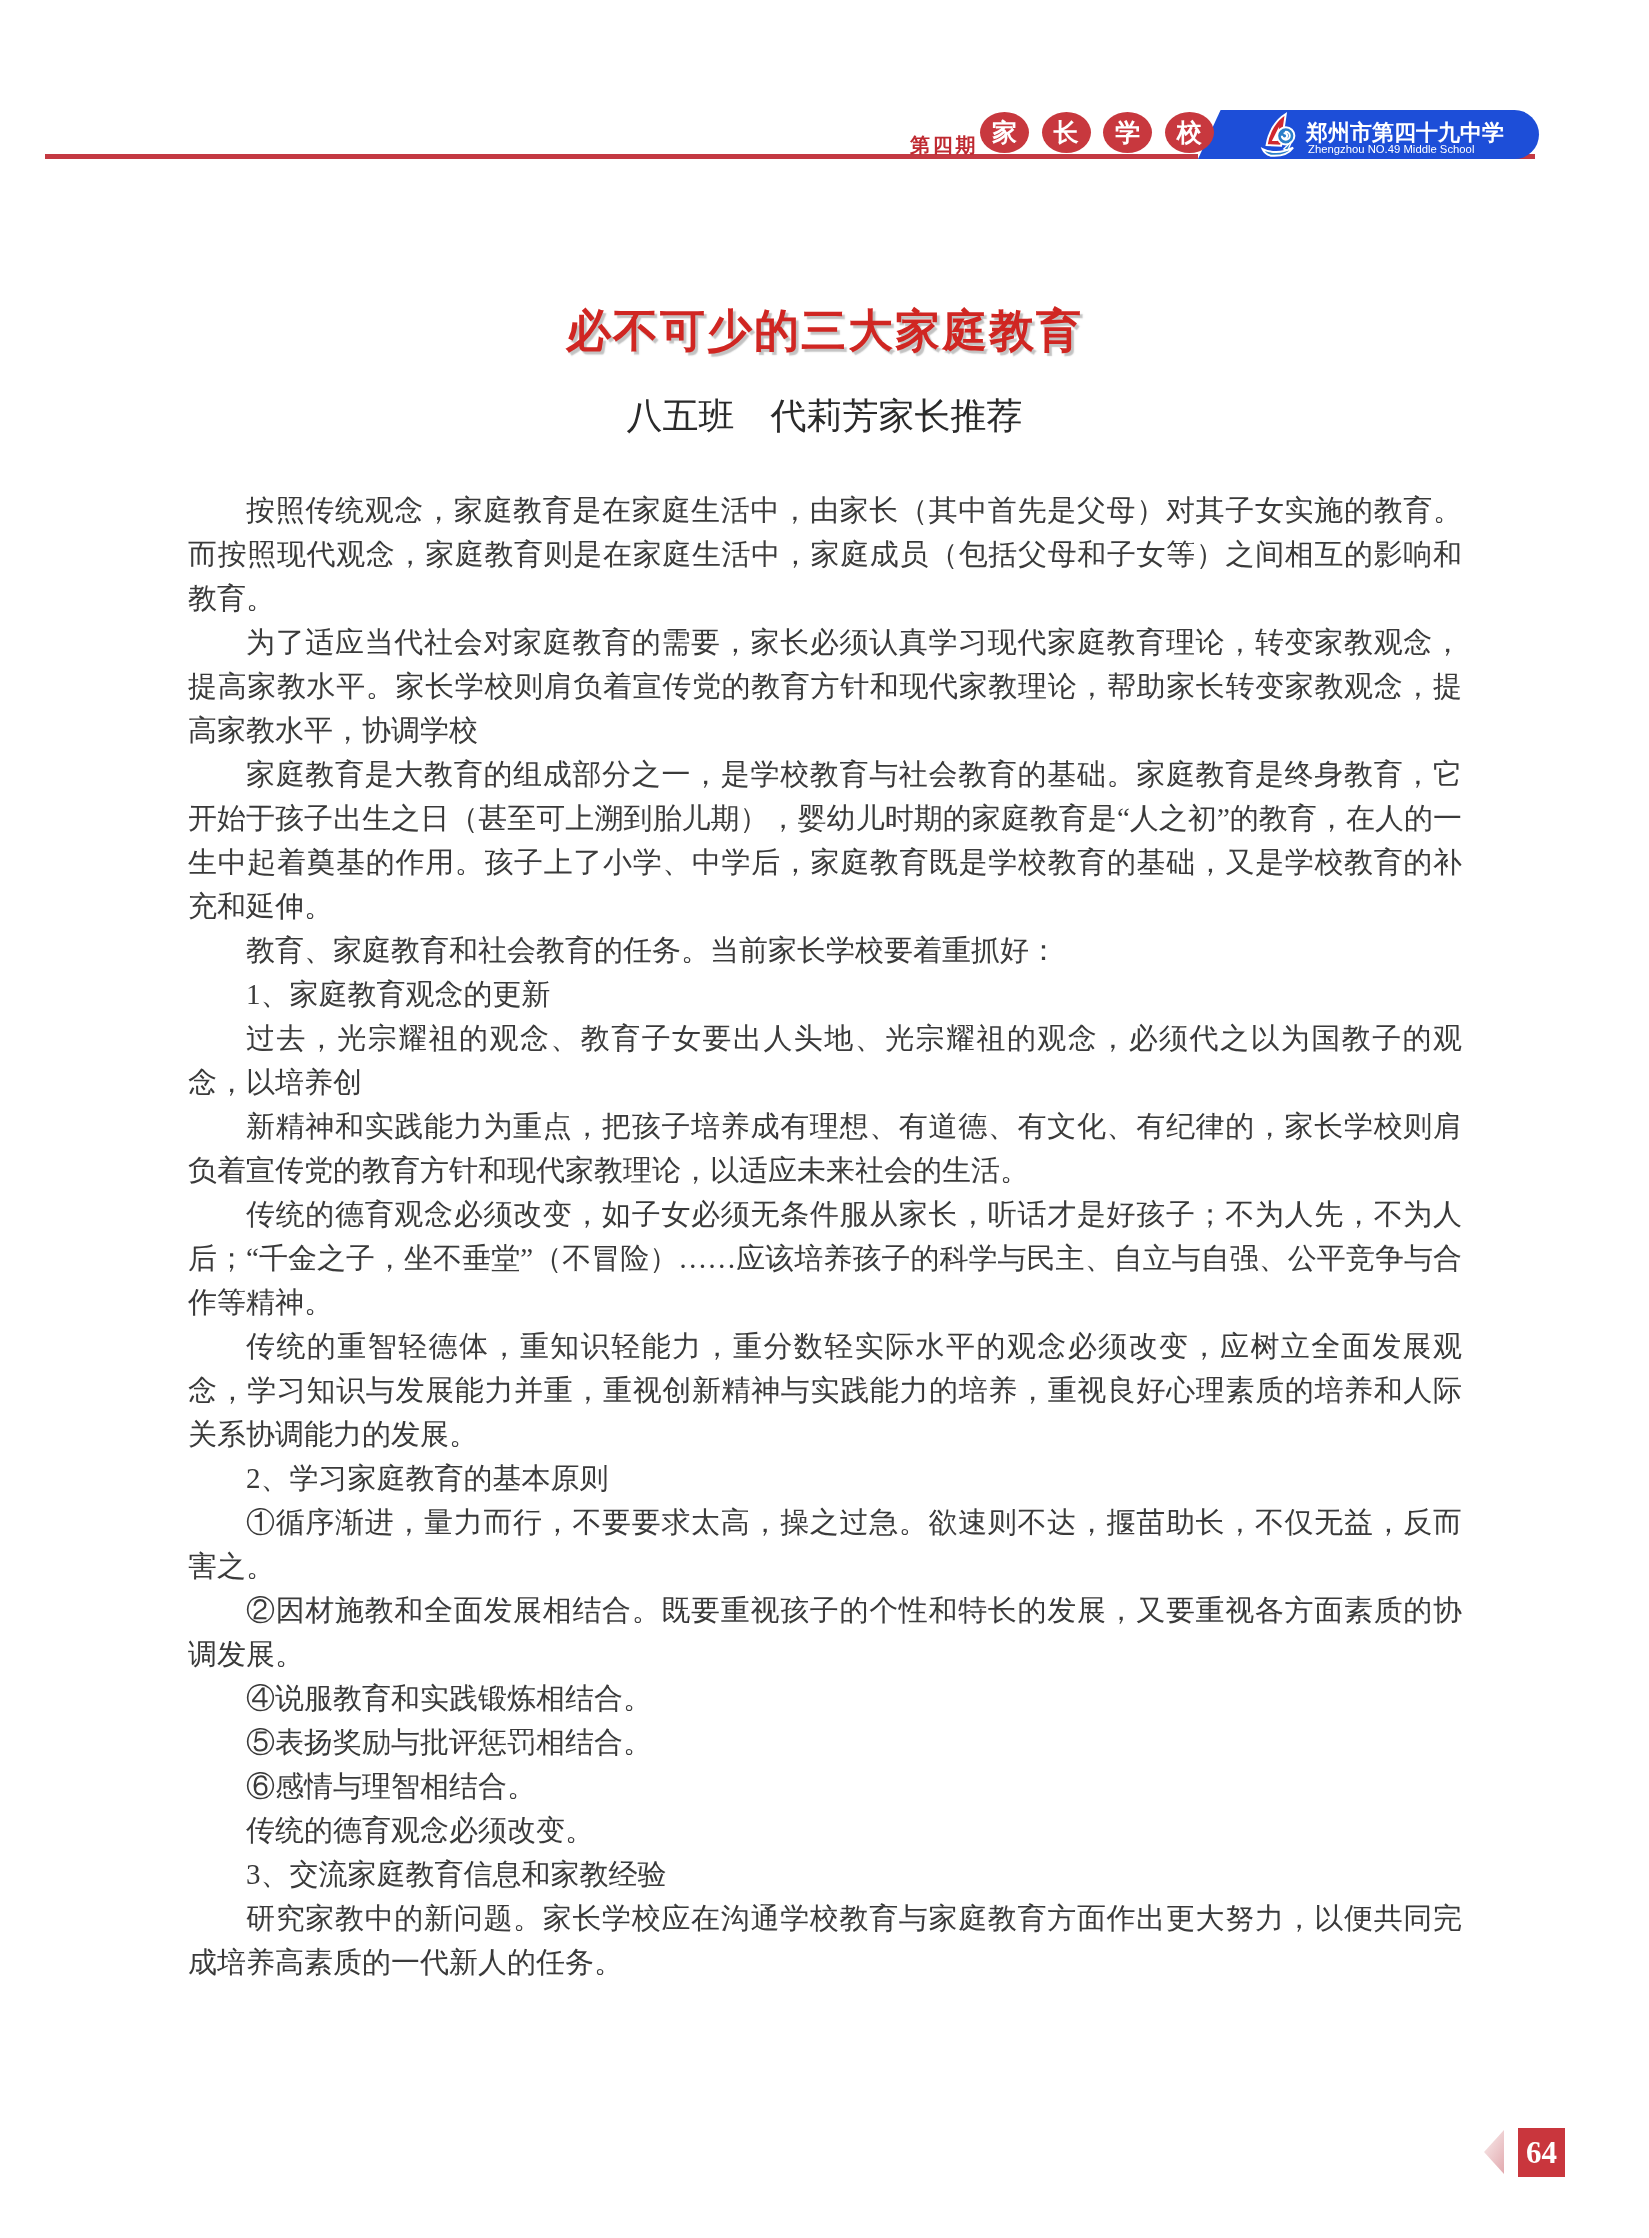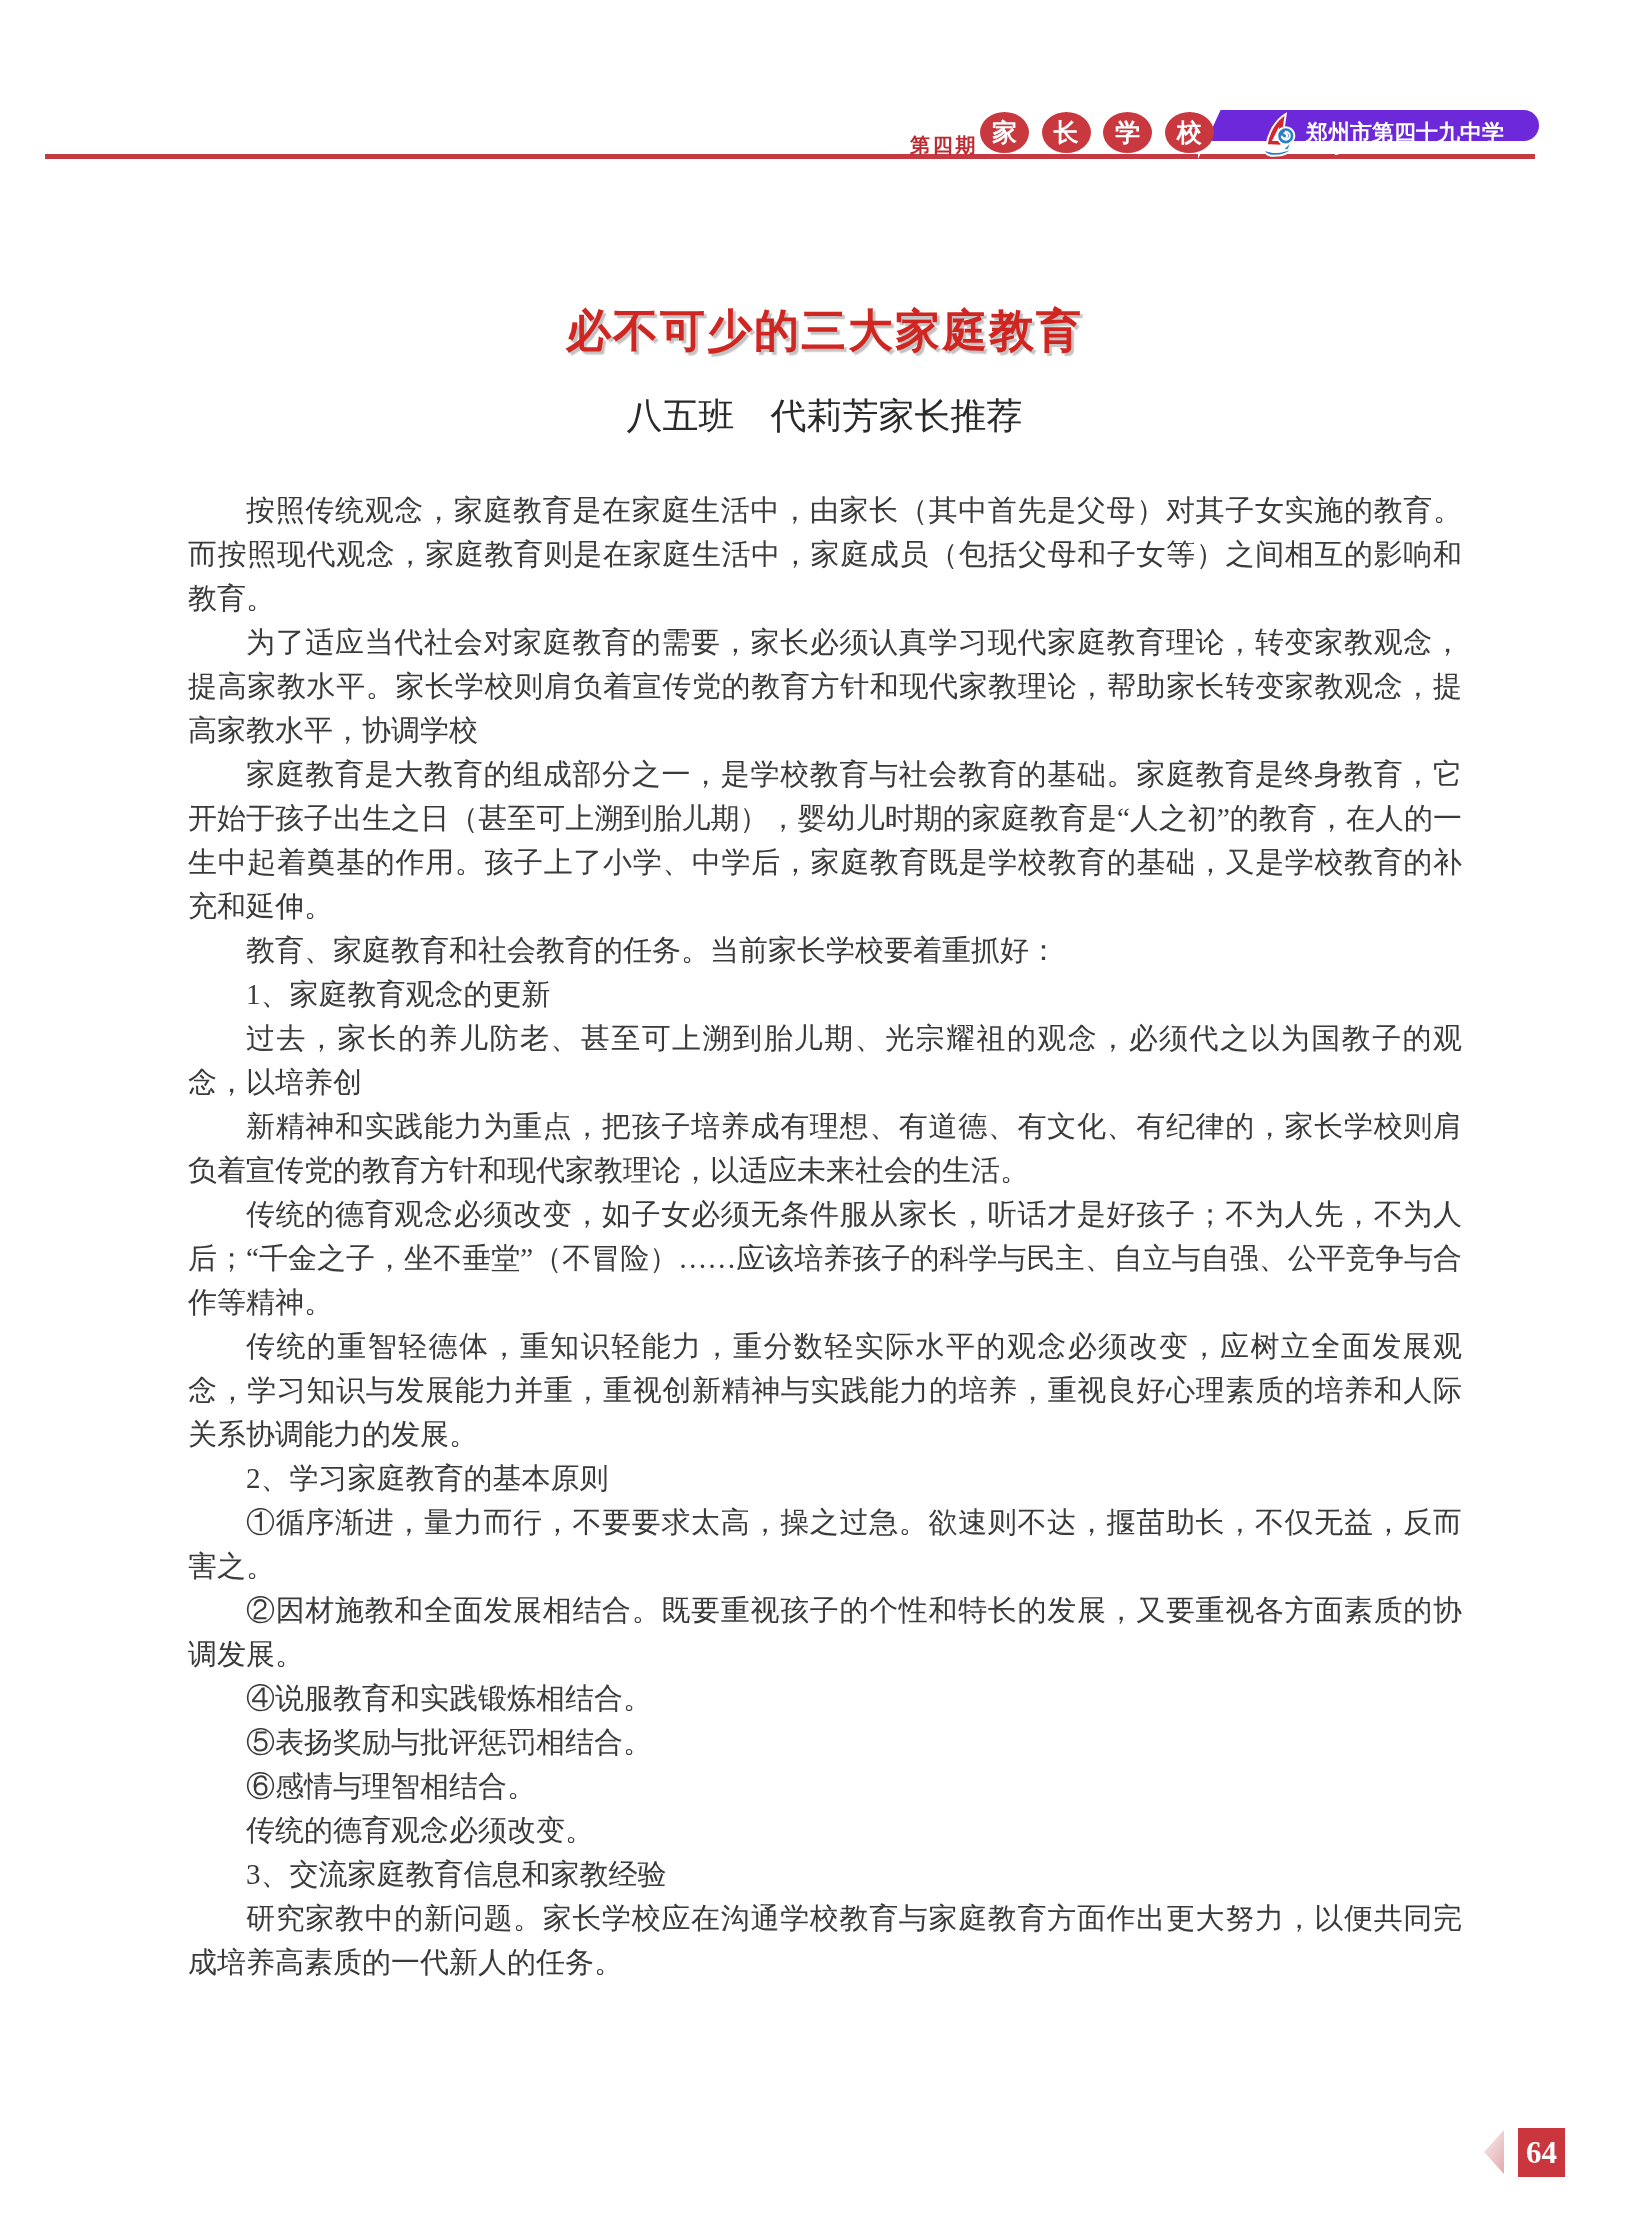--- a/index.html
+++ b/index.html
@@ -30,22 +30,22 @@
   }
   .badge {
     width:49px; height:41px; border-radius:50%;
     background:#c8383e; color:#ffffff;
     font-size:25px; font-weight:bold;
     font-family:"Liberation Sans","DejaVu Sans",sans-serif;
     display:flex; align-items:center; justify-content:center;
   }
   .banner {
     position:absolute; left:1198px; top:110px;
-    width:341px; height:31px;
-    background:#6d28d9;
+    width:341px; height:49px;
+    background:#1d4ed8;
     border-radius:0 24.6px 24.6px 0;
     z-index:2;
   }
   .banner-slant {
     position:absolute; left:0; top:0;
     width:22.6px; height:49px;
     background:#ffffff;
     clip-path:polygon(0 0, 100% 0, 0 100%);
   }
   .banner-logo { position:absolute; left:59px; top:2px; }
@@ -142,21 +142,21 @@
 
   <div class="article-title">必不可少的三大家庭教育</div>
   <div class="article-byline">八五班　代莉芳家长推荐</div>
 
   <div class="article-body">
       <p>按照传统观念，家庭教育是在家庭生活中，由家长（其中首先是父母）对其子女实施的教育。而按照现代观念，家庭教育则是在家庭生活中，家庭成员（包括父母和子女等）之间相互的影响和教育。</p>
       <p>为了适应当代社会对家庭教育的需要，家长必须认真学习现代家庭教育理论，转变家教观念，提高家教水平。家长学校则肩负着宣传党的教育方针和现代家教理论，帮助家长转变家教观念，提高家教水平，协调学校</p>
       <p>家庭教育是大教育的组成部分之一，是学校教育与社会教育的基础。家庭教育是终身教育，它开始于孩子出生之日（甚至可上溯到胎儿期），婴幼儿时期的家庭教育是“人之初”的教育，在人的一生中起着奠基的作用。孩子上了小学、中学后，家庭教育既是学校教育的基础，又是学校教育的补充和延伸。</p>
       <p>教育、家庭教育和社会教育的任务。当前家长学校要着重抓好：</p>
       <p>1、家庭教育观念的更新</p>
-      <p>过去，家长的养儿防老、甚至可上溯到胎儿期、光宗耀祖的观念，必须代之以为国教子的观念，以培养创</p>
+      <p>过去，光宗耀祖的观念、教育子女要出人头地、光宗耀祖的观念，必须代之以为国教子的观念，以培养创</p>
       <p>新精神和实践能力为重点，把孩子培养成有理想、有道德、有文化、有纪律的，家长学校则肩负着宣传党的教育方针和现代家教理论，以适应未来社会的生活。</p>
       <p>传统的德育观念必须改变，如子女必须无条件服从家长，听话才是好孩子；不为人先，不为人后；“千金之子，坐不垂堂”（不冒险）……应该培养孩子的科学与民主、自立与自强、公平竞争与合作等精神。</p>
       <p>传统的重智轻德体，重知识轻能力，重分数轻实际水平的观念必须改变，应树立全面发展观念，学习知识与发展能力并重，重视创新精神与实践能力的培养，重视良好心理素质的培养和人际关系协调能力的发展。</p>
       <p>2、学习家庭教育的基本原则</p>
       <p>①循序渐进，量力而行，不要要求太高，操之过急。欲速则不达，揠苗助长，不仅无益，反而害之。</p>
       <p>②因材施教和全面发展相结合。既要重视孩子的个性和特长的发展，又要重视各方面素质的协调发展。</p>
       <p>④说服教育和实践锻炼相结合。</p>
       <p>⑤表扬奖励与批评惩罚相结合。</p>
       <p>⑥感情与理智相结合。</p>
       <p>传统的德育观念必须改变。</p>

